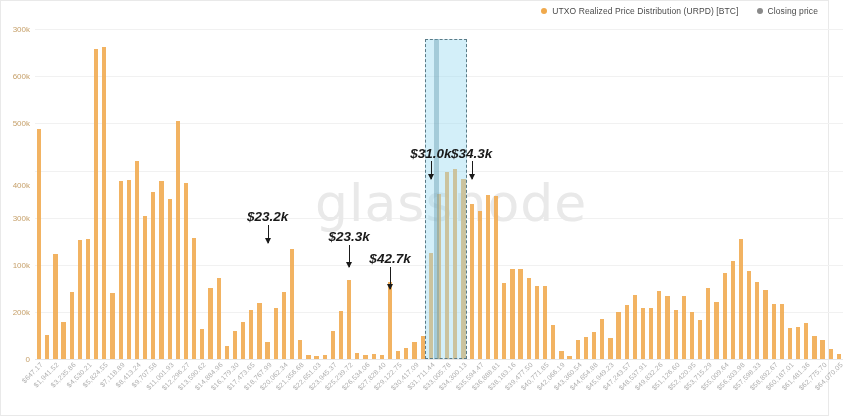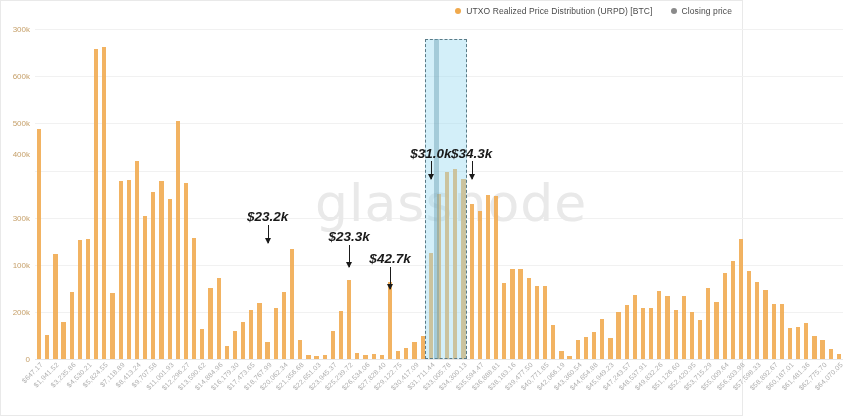--- a/index.html
+++ b/index.html
@@ -5,21 +5,21 @@
   * { box-sizing: border-box; }
   html, body { margin:0; padding:0; }
   body {
     width: 850px; height: 416px;
     background: #ffffff;
     font-family: "Liberation Sans", sans-serif;
     overflow: hidden;
   }
   #chart-root {
     position: relative;
-    width: 743px; height: 416px;
+    width: 829px; height: 416px;
     background: #ffffff;
     border: 1px solid #e9e9e9;
   }
 
   
   #legend {
     position: absolute;
     top: 5px; right: 10px;
     display: flex; align-items: center; gap: 18px;
     z-index: 30;
@@ -169,21 +169,21 @@
       <span class="legend-dot" style="background:#8a8a8a"></span>
       <span class="legend-label">Closing price</span>
     </div>
   </div>
 
   <div id="ylabels">
       <div class="ytick" style="top: 344px;">0</div>
       <div class="ytick" style="top: 296.877px;">200k</div>
       <div class="ytick" style="top: 249.753px;">100k</div>
       <div class="ytick" style="top: 202.63px;">300k</div>
-      <div class="ytick" style="top: 139px;">400k</div>
+      <div class="ytick" style="top: 170px;">400k</div>
       <div class="ytick" style="top: 108.384px;">500k</div>
       <div class="ytick" style="top: 61.2603px;">600k</div>
       <div class="ytick" style="top: 14.137px;">300k</div>
     </div>
 
   <div id="plot">
     <div id="gridlines">
         <div class="gridline zero" style="top: 344px;"></div>
         <div class="gridline" style="top: 296.877px;"></div>
         <div class="gridline" style="top: 249.753px;"></div>

